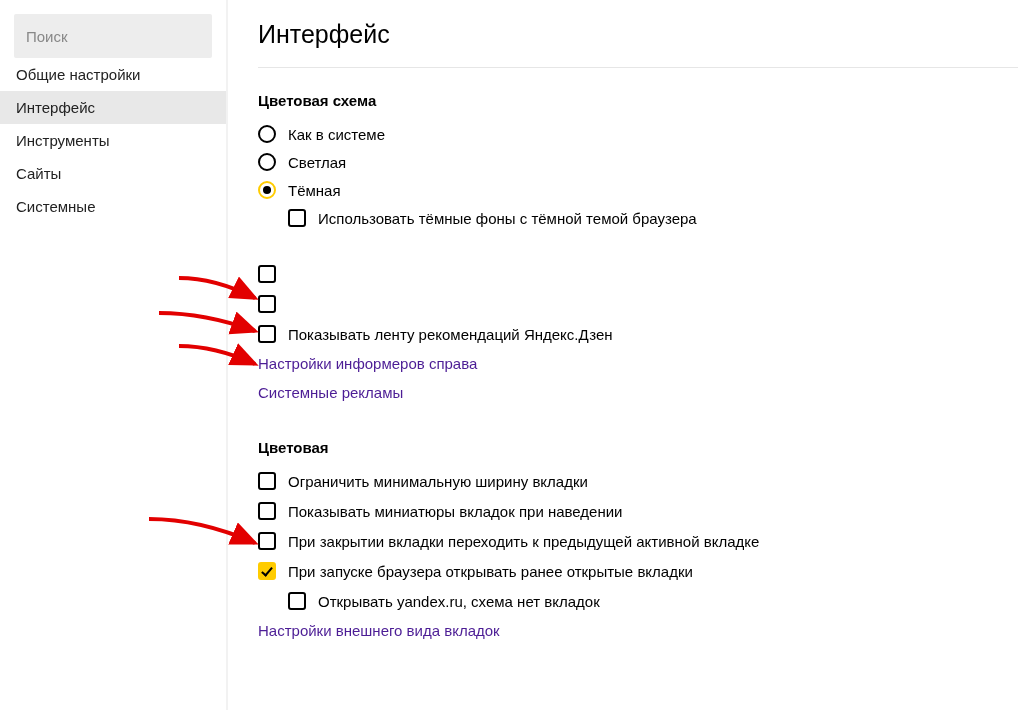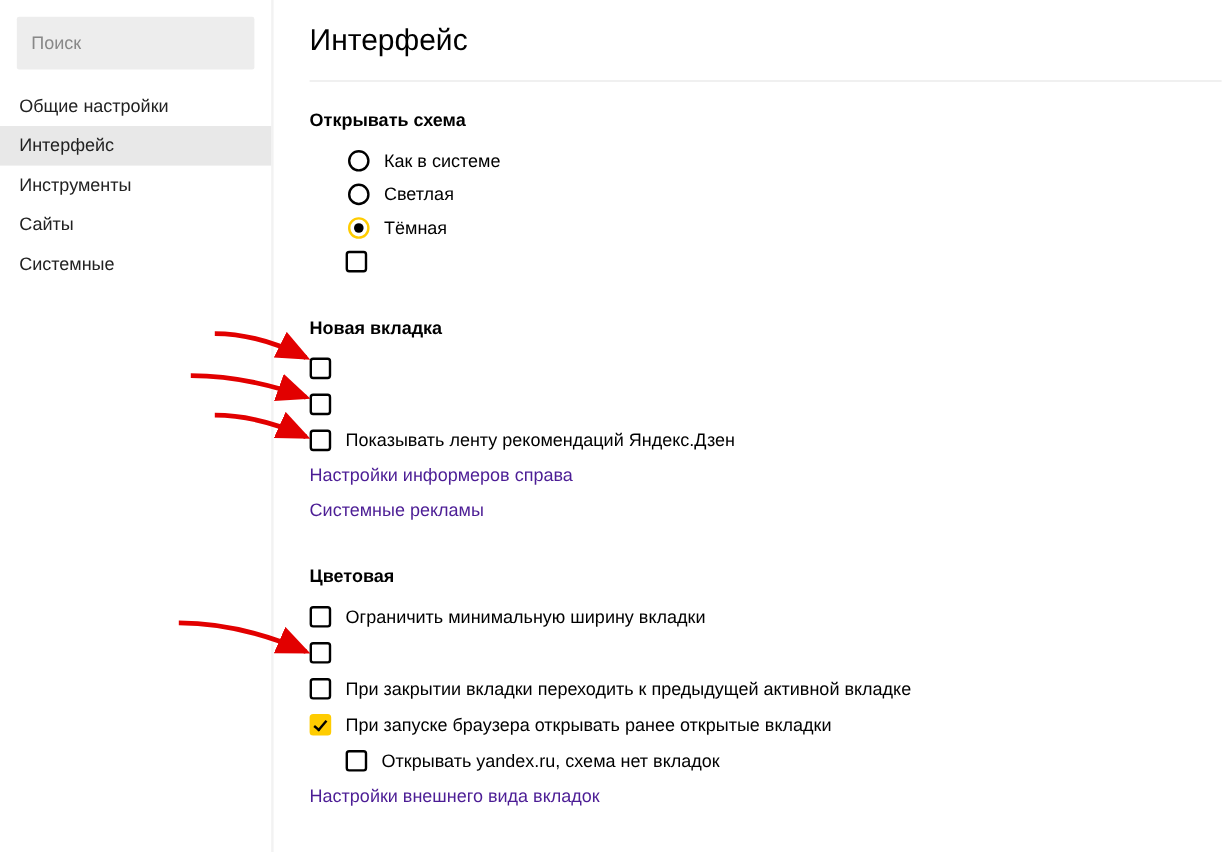--- a/index.html
+++ b/index.html
@@ -19,21 +19,21 @@
   }
   
   .sidebar {
     width: 228px;
     background: #fff;
     border-right: 2px solid #f2f2f2;
     padding: 14px 0 0 0;
     flex-shrink: 0;
   }
   .search-box {
-    margin: 0 14px 14px 14px;
+    margin: 0 14px 0 14px;
     height: 44px;
     background: #ededed;
     border-radius: 2px;
     display: flex;
     align-items: center;
     padding: 0 12px;
     color: #888;
     font-size: 15px;
   }
   .nav-item {
@@ -69,21 +69,20 @@
     margin: 0 0 16px 0;
     color: #000;
   }
   .section { margin-bottom: 38px; }
   
   .radio-row {
     display: flex;
     align-items: center;
     margin-bottom: 10px;
     cursor: pointer;
-    margin-left: 32px;
   }
   .radio {
     width: 18px; height: 18px;
     border: 2px solid #000;
     border-radius: 50%;
     margin-right: 12px;
     display: flex;
     align-items: center;
     justify-content: center;
     position: relative;
@@ -156,42 +155,42 @@
     <div class="nav-item">Инструменты</div>
     <div class="nav-item">Сайты</div>
     <div class="nav-item">Системные</div>
   </div>
 
   <div class="main">
     <h1 class="page-title">Интерфейс</h1>
     <div class="divider"></div>
 
     <div class="section">
-      <div class="section-title">Открывать схема</div>
+      <div class="section-title">Цветовая схема</div>
 
       <div class="radio-row">
         <span class="radio"></span>
         <span class="label-text">Как в системе</span>
       </div>
       <div class="radio-row">
         <span class="radio"></span>
         <span class="label-text">Светлая</span>
       </div>
       <div class="radio-row">
         <span class="radio selected"></span>
         <span class="label-text">Тёмная</span>
       </div>
 
       <div class="check-row indent" style="margin-top:6px;">
         <span class="checkbox"></span>
+        <span class="label-text">Использовать тёмные фоны с тёмной темой браузера</span>
       </div>
     </div>
 
     <div class="section">
-      <div class="section-title">Новая вкладка</div>
 
       <div class="check-row">
         <span class="checkbox"></span>
       </div>
       <div class="check-row">
         <span class="checkbox"></span>
       </div>
       <div class="check-row">
         <span class="checkbox"></span>
         <span class="label-text">Показывать ленту рекомендаций Яндекс.Дзен</span>
@@ -203,20 +202,21 @@
 
     <div class="section">
       <div class="section-title">Цветовая</div>
 
       <div class="check-row">
         <span class="checkbox"></span>
         <span class="label-text">Ограничить минимальную ширину вкладки</span>
       </div>
       <div class="check-row">
         <span class="checkbox"></span>
+        <span class="label-text">Показывать миниатюры вкладок при наведении</span>
       </div>
       <div class="check-row">
         <span class="checkbox"></span>
         <span class="label-text">При закрытии вкладки переходить к предыдущей активной вкладке</span>
       </div>
       <div class="check-row">
         <span class="checkbox checked"></span>
         <span class="label-text">При запуске браузера открывать ранее открытые вкладки</span>
       </div>
       <div class="check-row indent">

